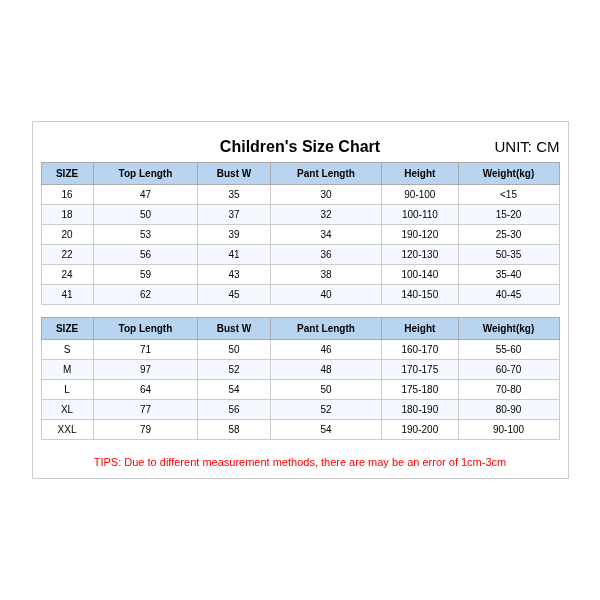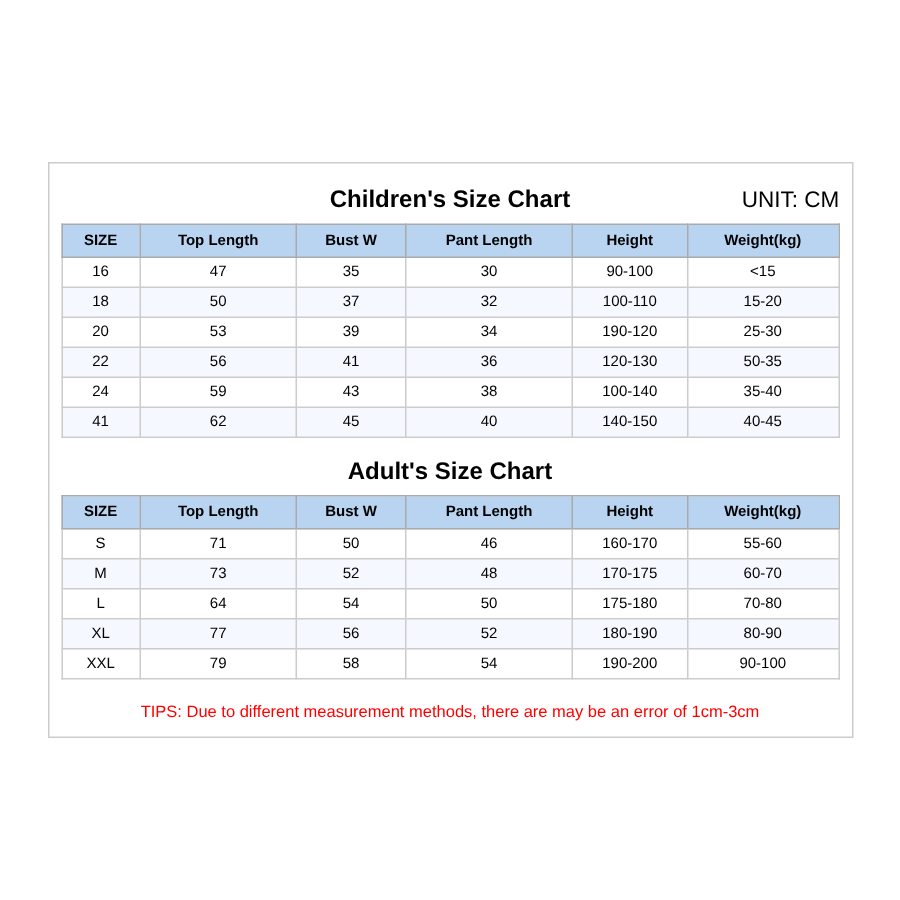--- a/index.html
+++ b/index.html
@@ -139,23 +139,20 @@
           <td>45</td>
           <td>40</td>
           <td>140-150</td>
           <td>40-45</td>
         </tr>
       </tbody>
   </table>
 
   <div class="section-gap"></div>
 
-  <div class="section-title">
-    <span>Adult's Size Chart</span>
-  </div>
 
   <table>
     <thead>
       <tr>
         <th>SIZE</th>
         <th>Top Length</th>
         <th>Bust W</th>
         <th>Pant Length</th>
         <th>Height</th>
         <th>Weight(kg)</th>
@@ -165,21 +162,21 @@
         <tr>
           <td>S</td>
           <td>71</td>
           <td>50</td>
           <td>46</td>
           <td>160-170</td>
           <td>55-60</td>
         </tr>
         <tr>
           <td>M</td>
-          <td>73</td>
+          <td>97</td>
           <td>52</td>
           <td>48</td>
           <td>170-175</td>
           <td>60-70</td>
         </tr>
         <tr>
           <td>L</td>
           <td>64</td>
           <td>54</td>
           <td>50</td>

